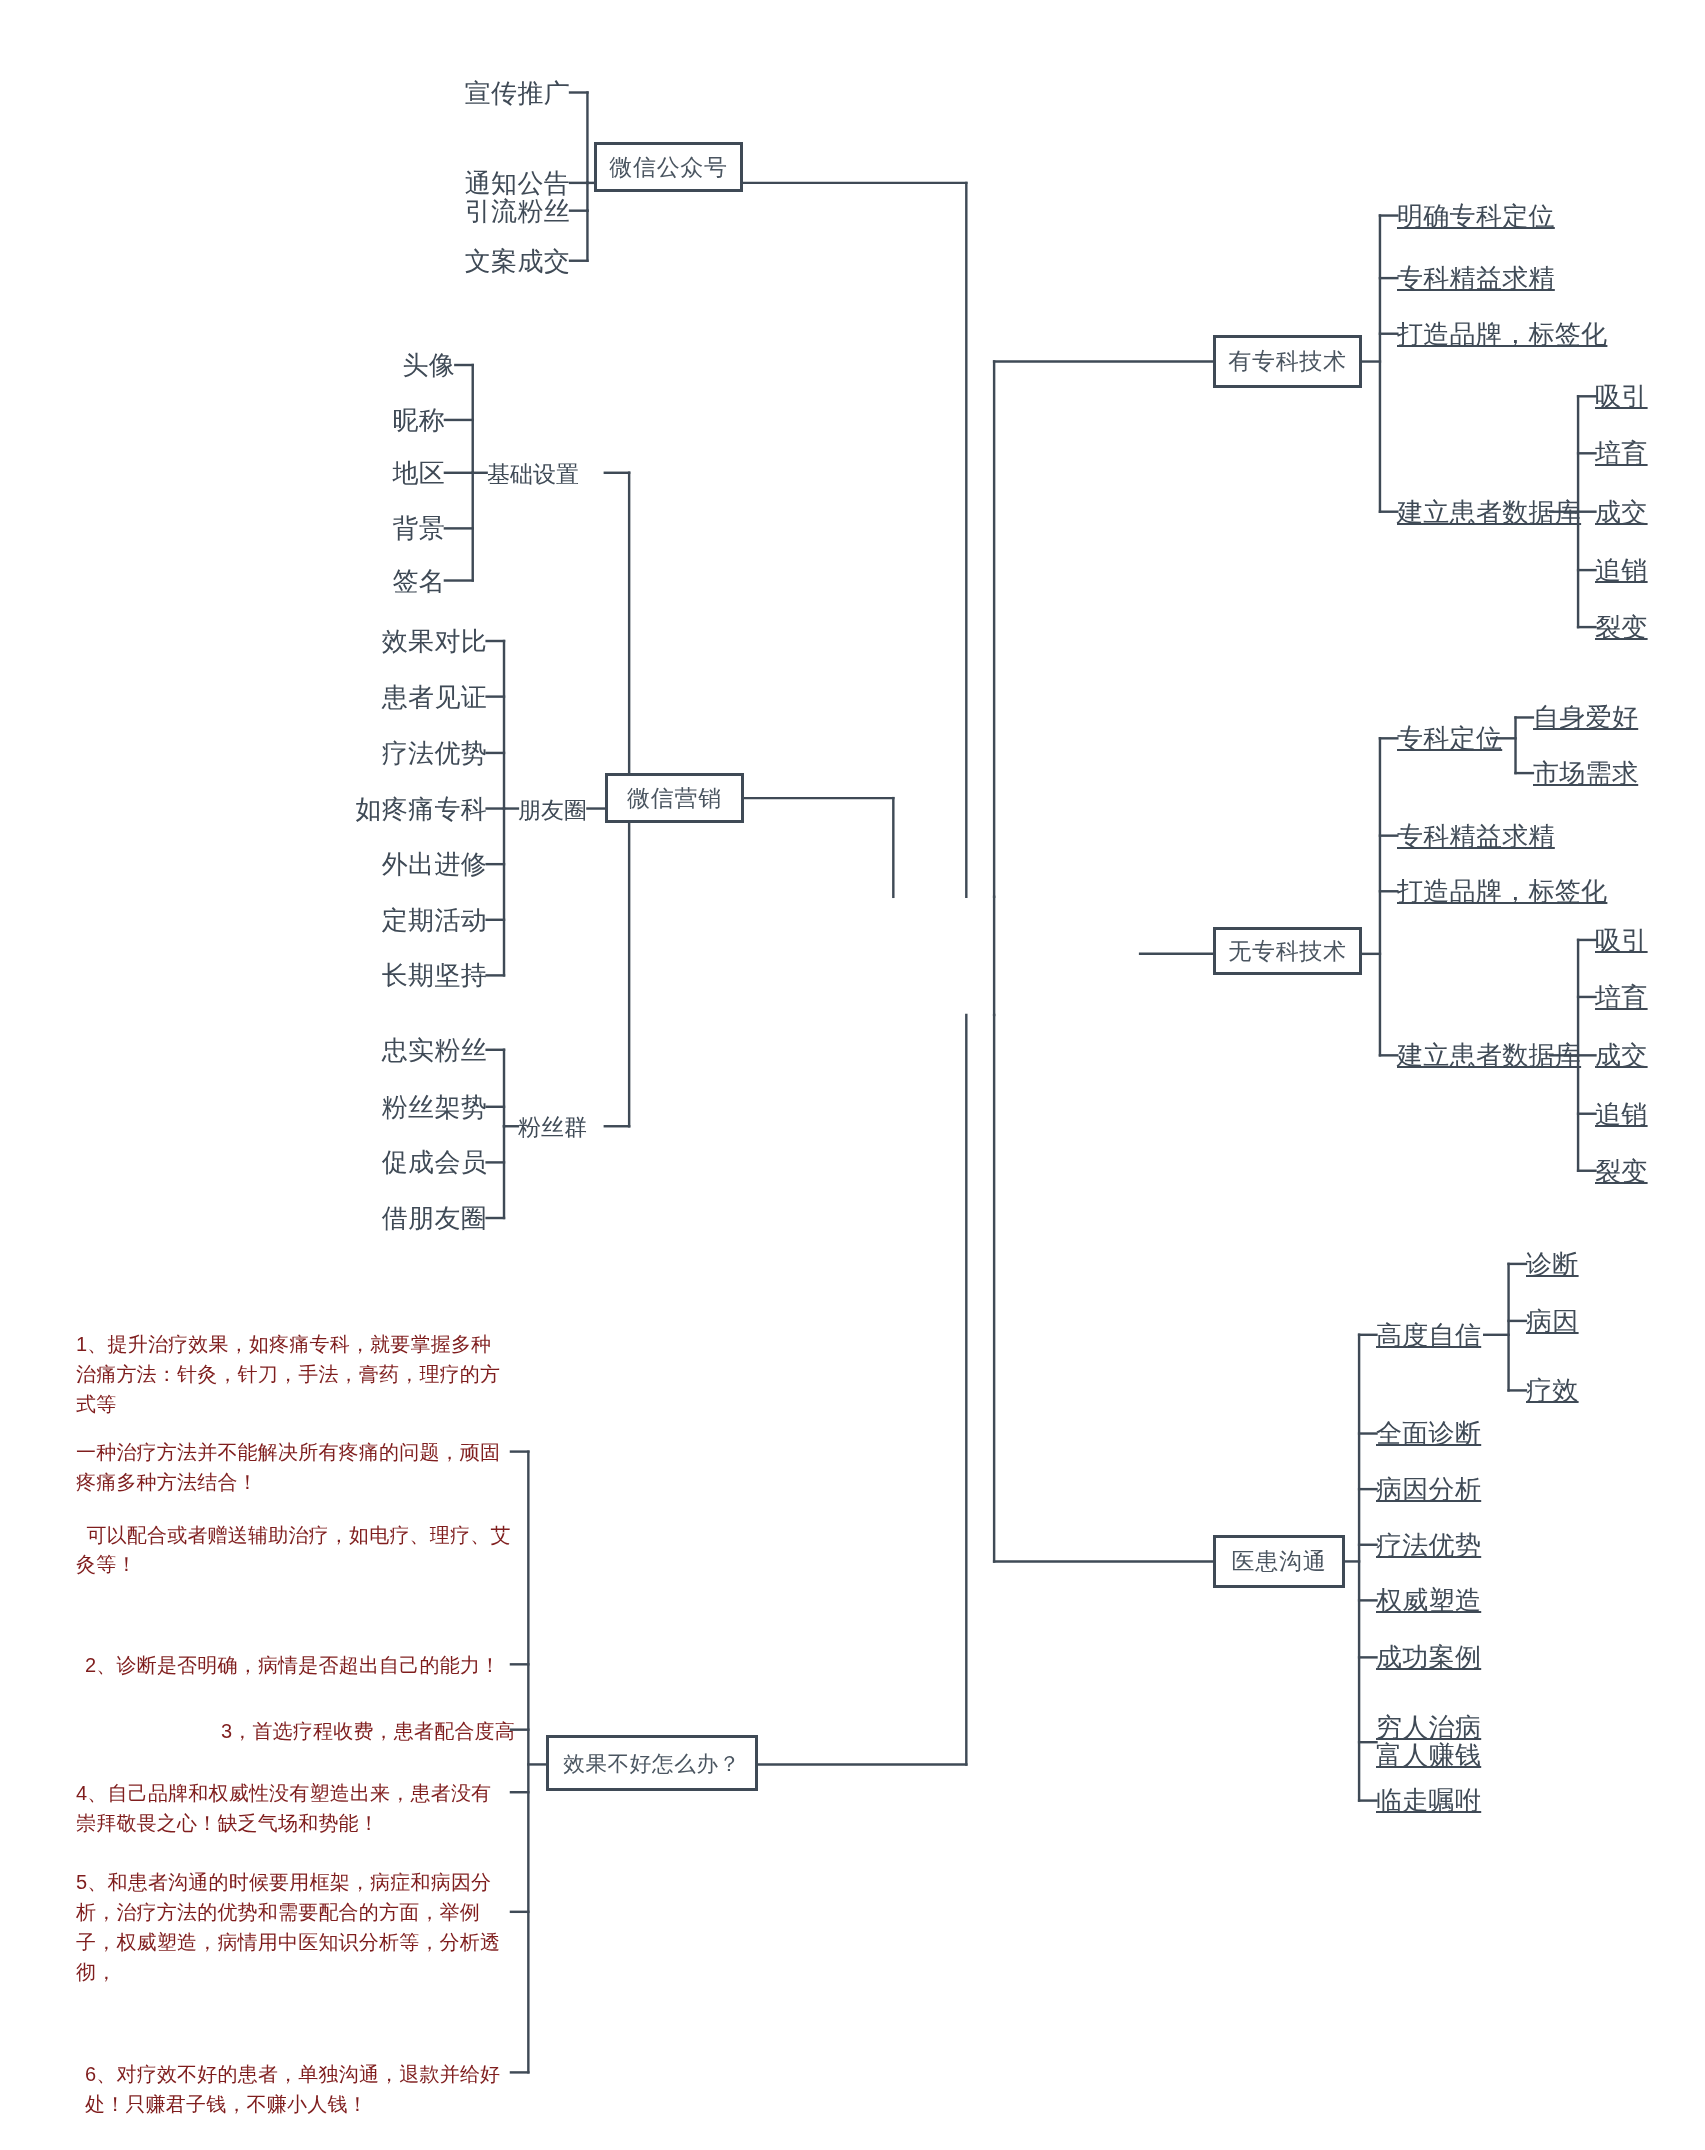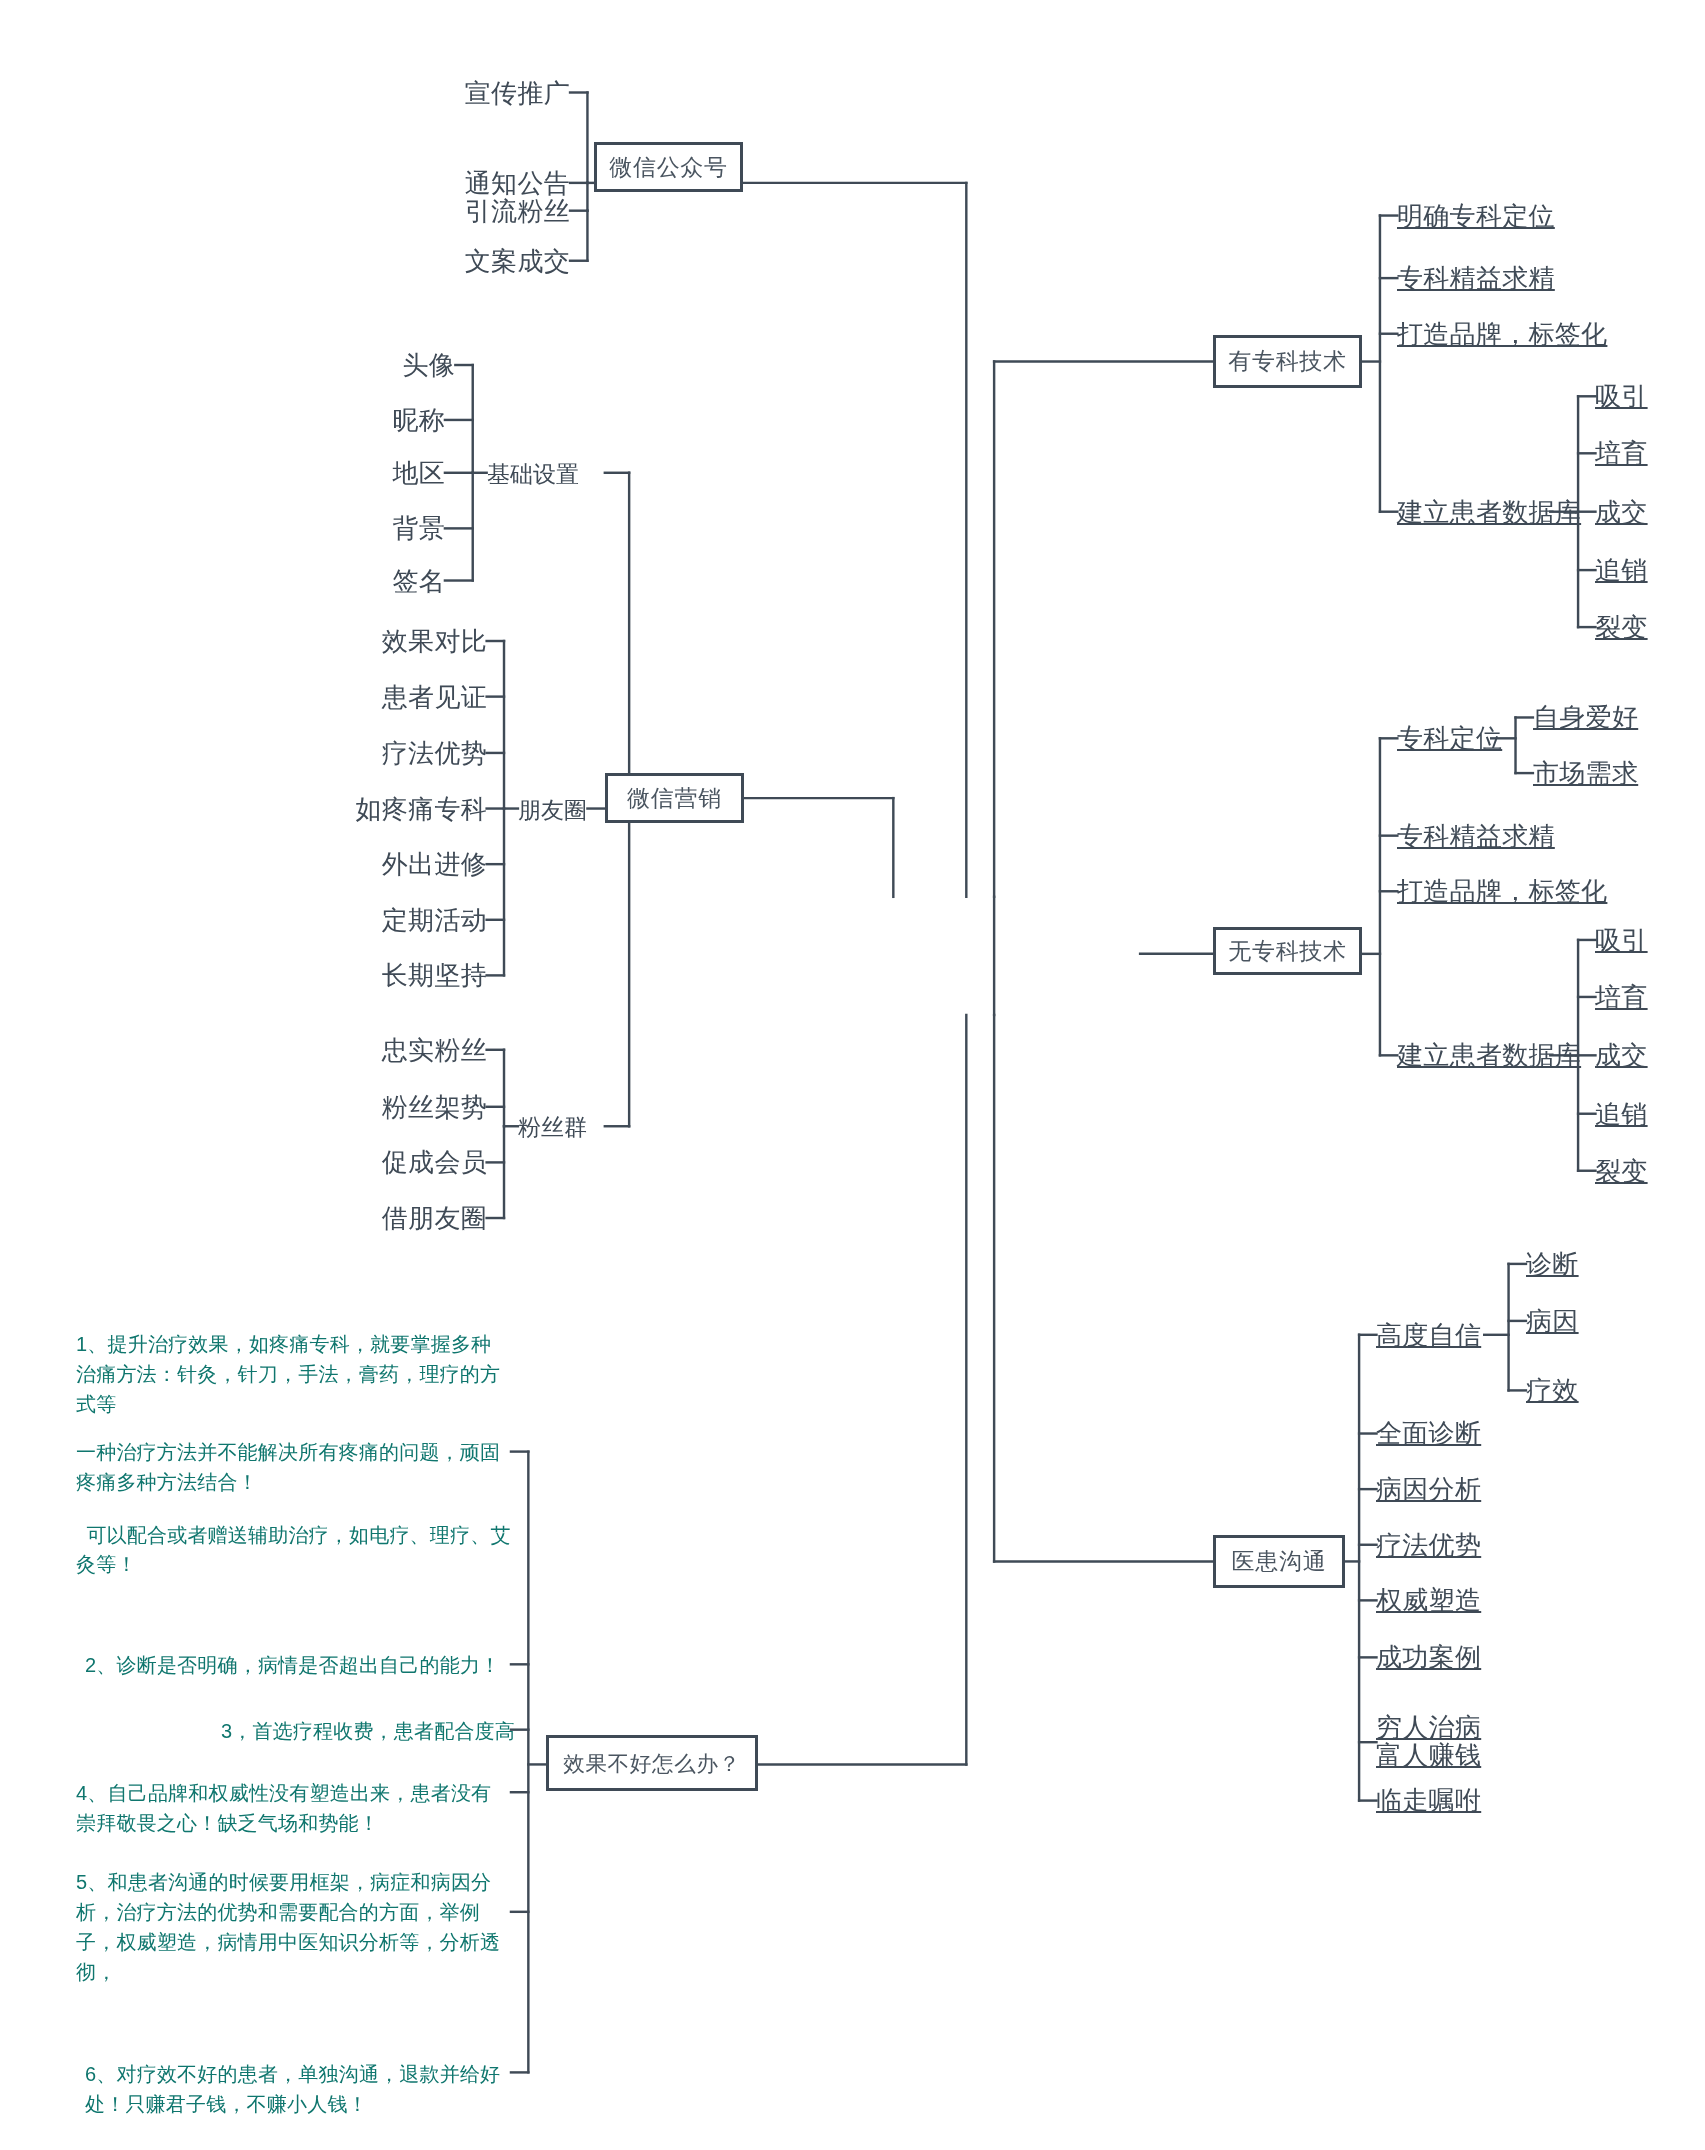--- a/index.html
+++ b/index.html
@@ -69,21 +69,21 @@
   .plainnode {
     position: absolute;
     font-size: 23px;
     color: #3f4a56;
     white-space: nowrap;
   }
   .para {
     position: absolute;
     font-size: 20px;
     line-height: 30px;
-    color: #0f766e;
+    color: #7f1d1d;
     letter-spacing: 0.2px;
   }
 </style>
 </head>
 <body>
 
 <div id="canvas">
 
   <svg id="wires" viewBox="0 0 2454 3094">
     <g stroke="#3f4a56" fill="none" stroke-width="3.5" stroke-linecap="square">

